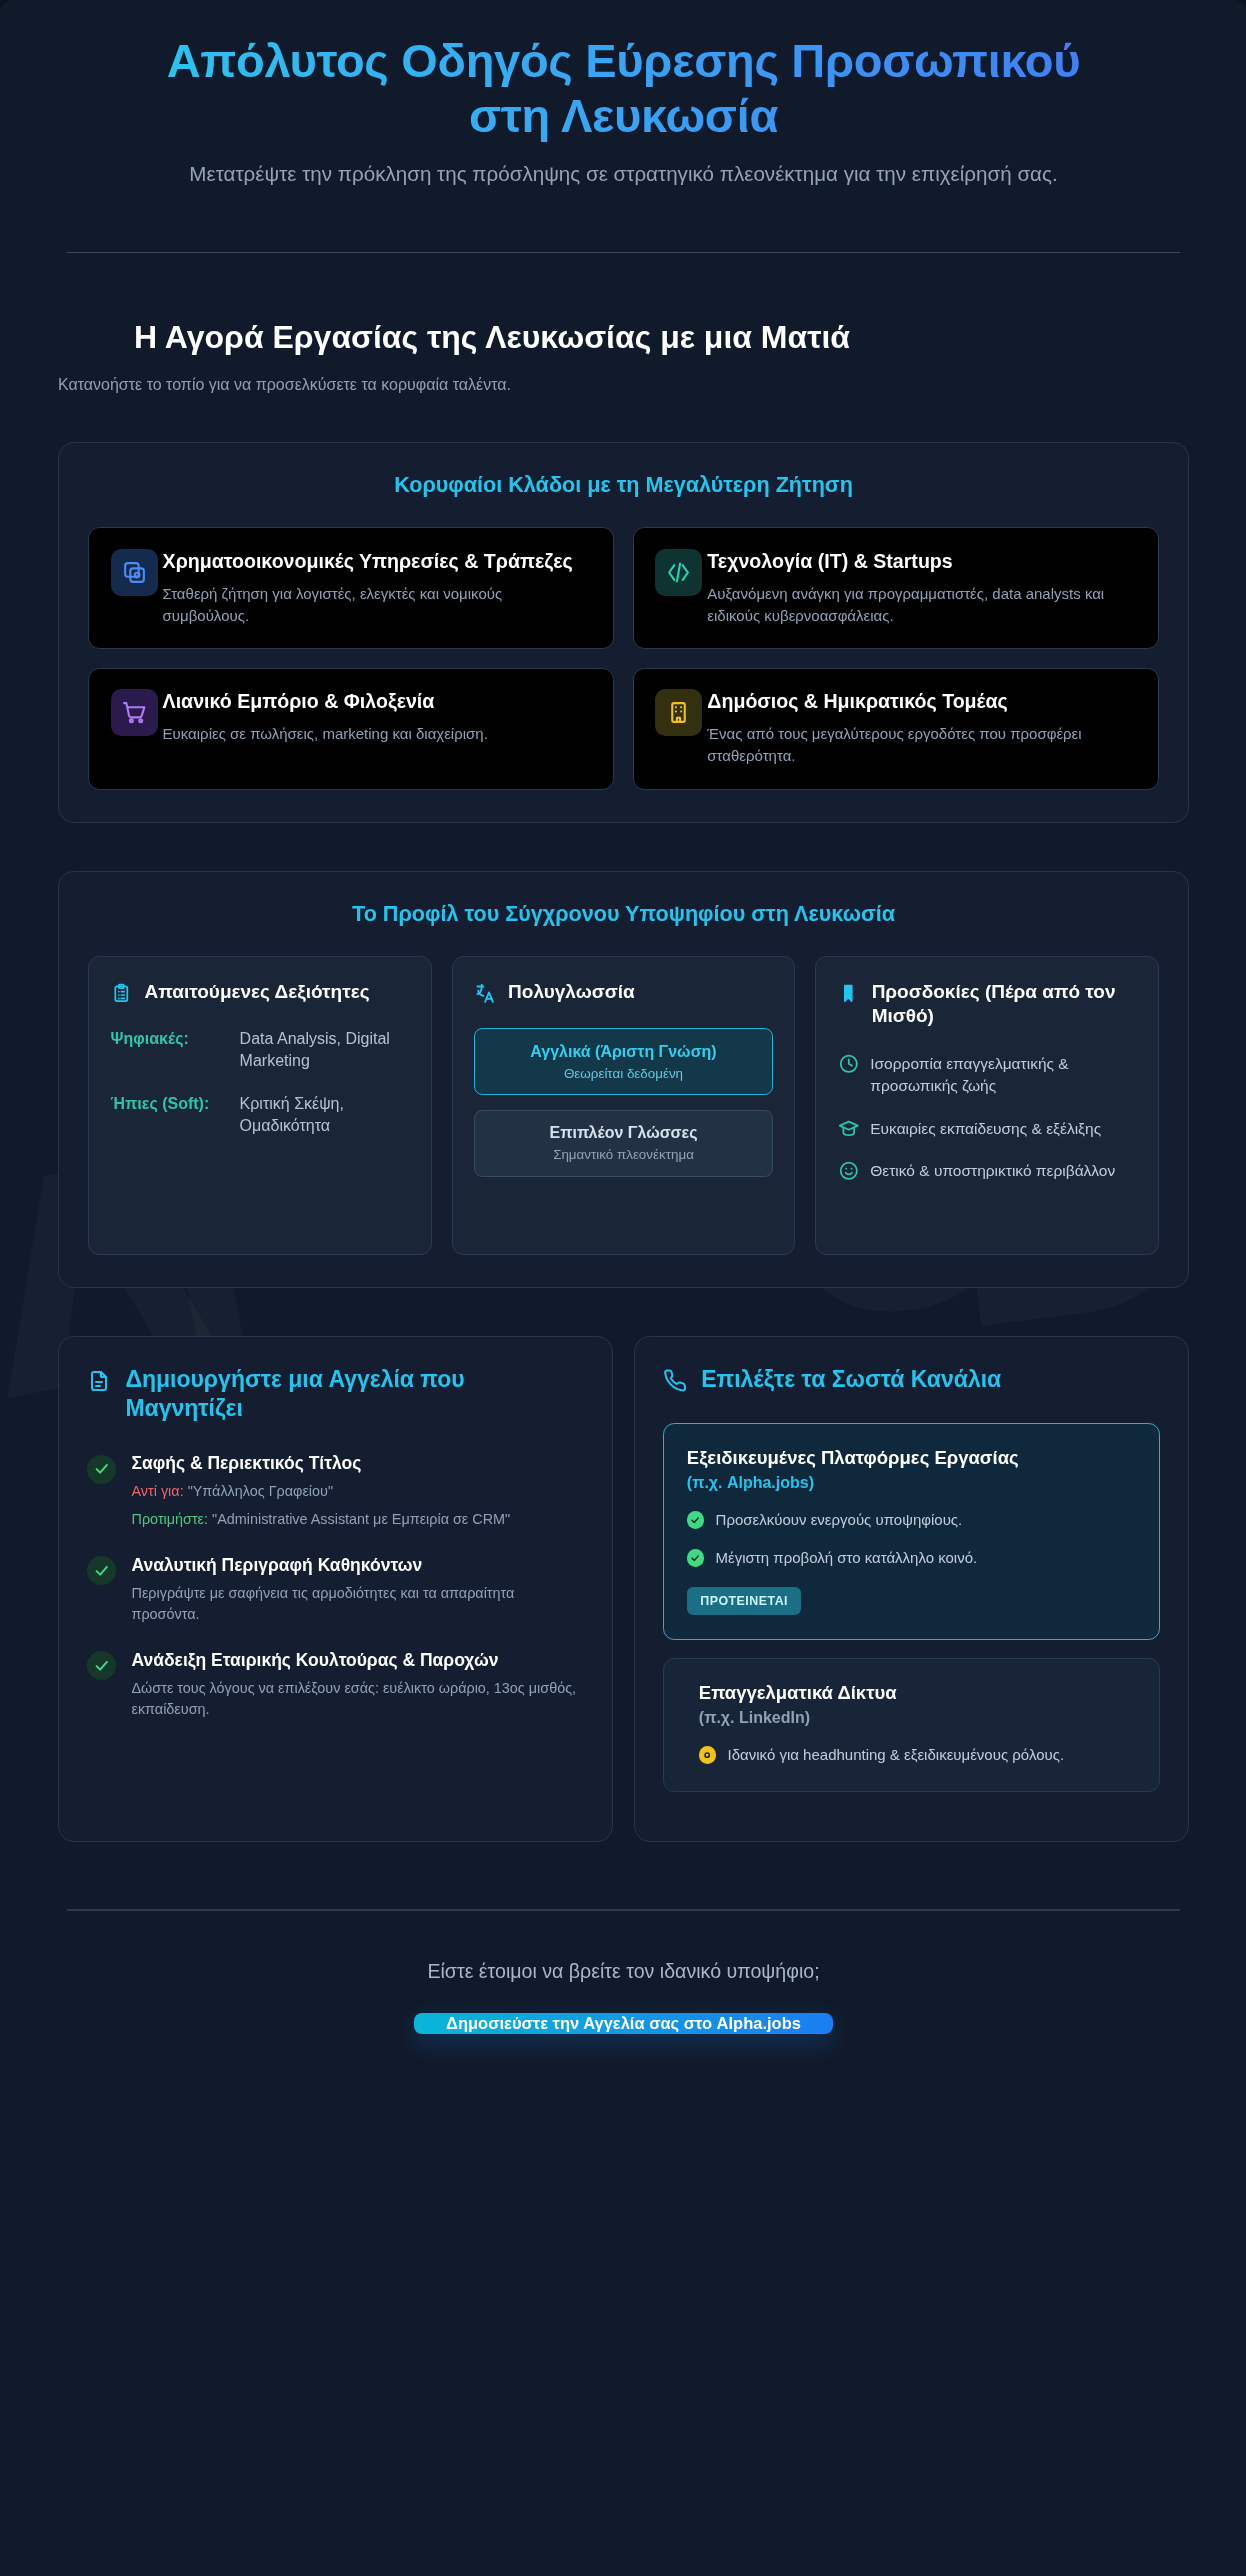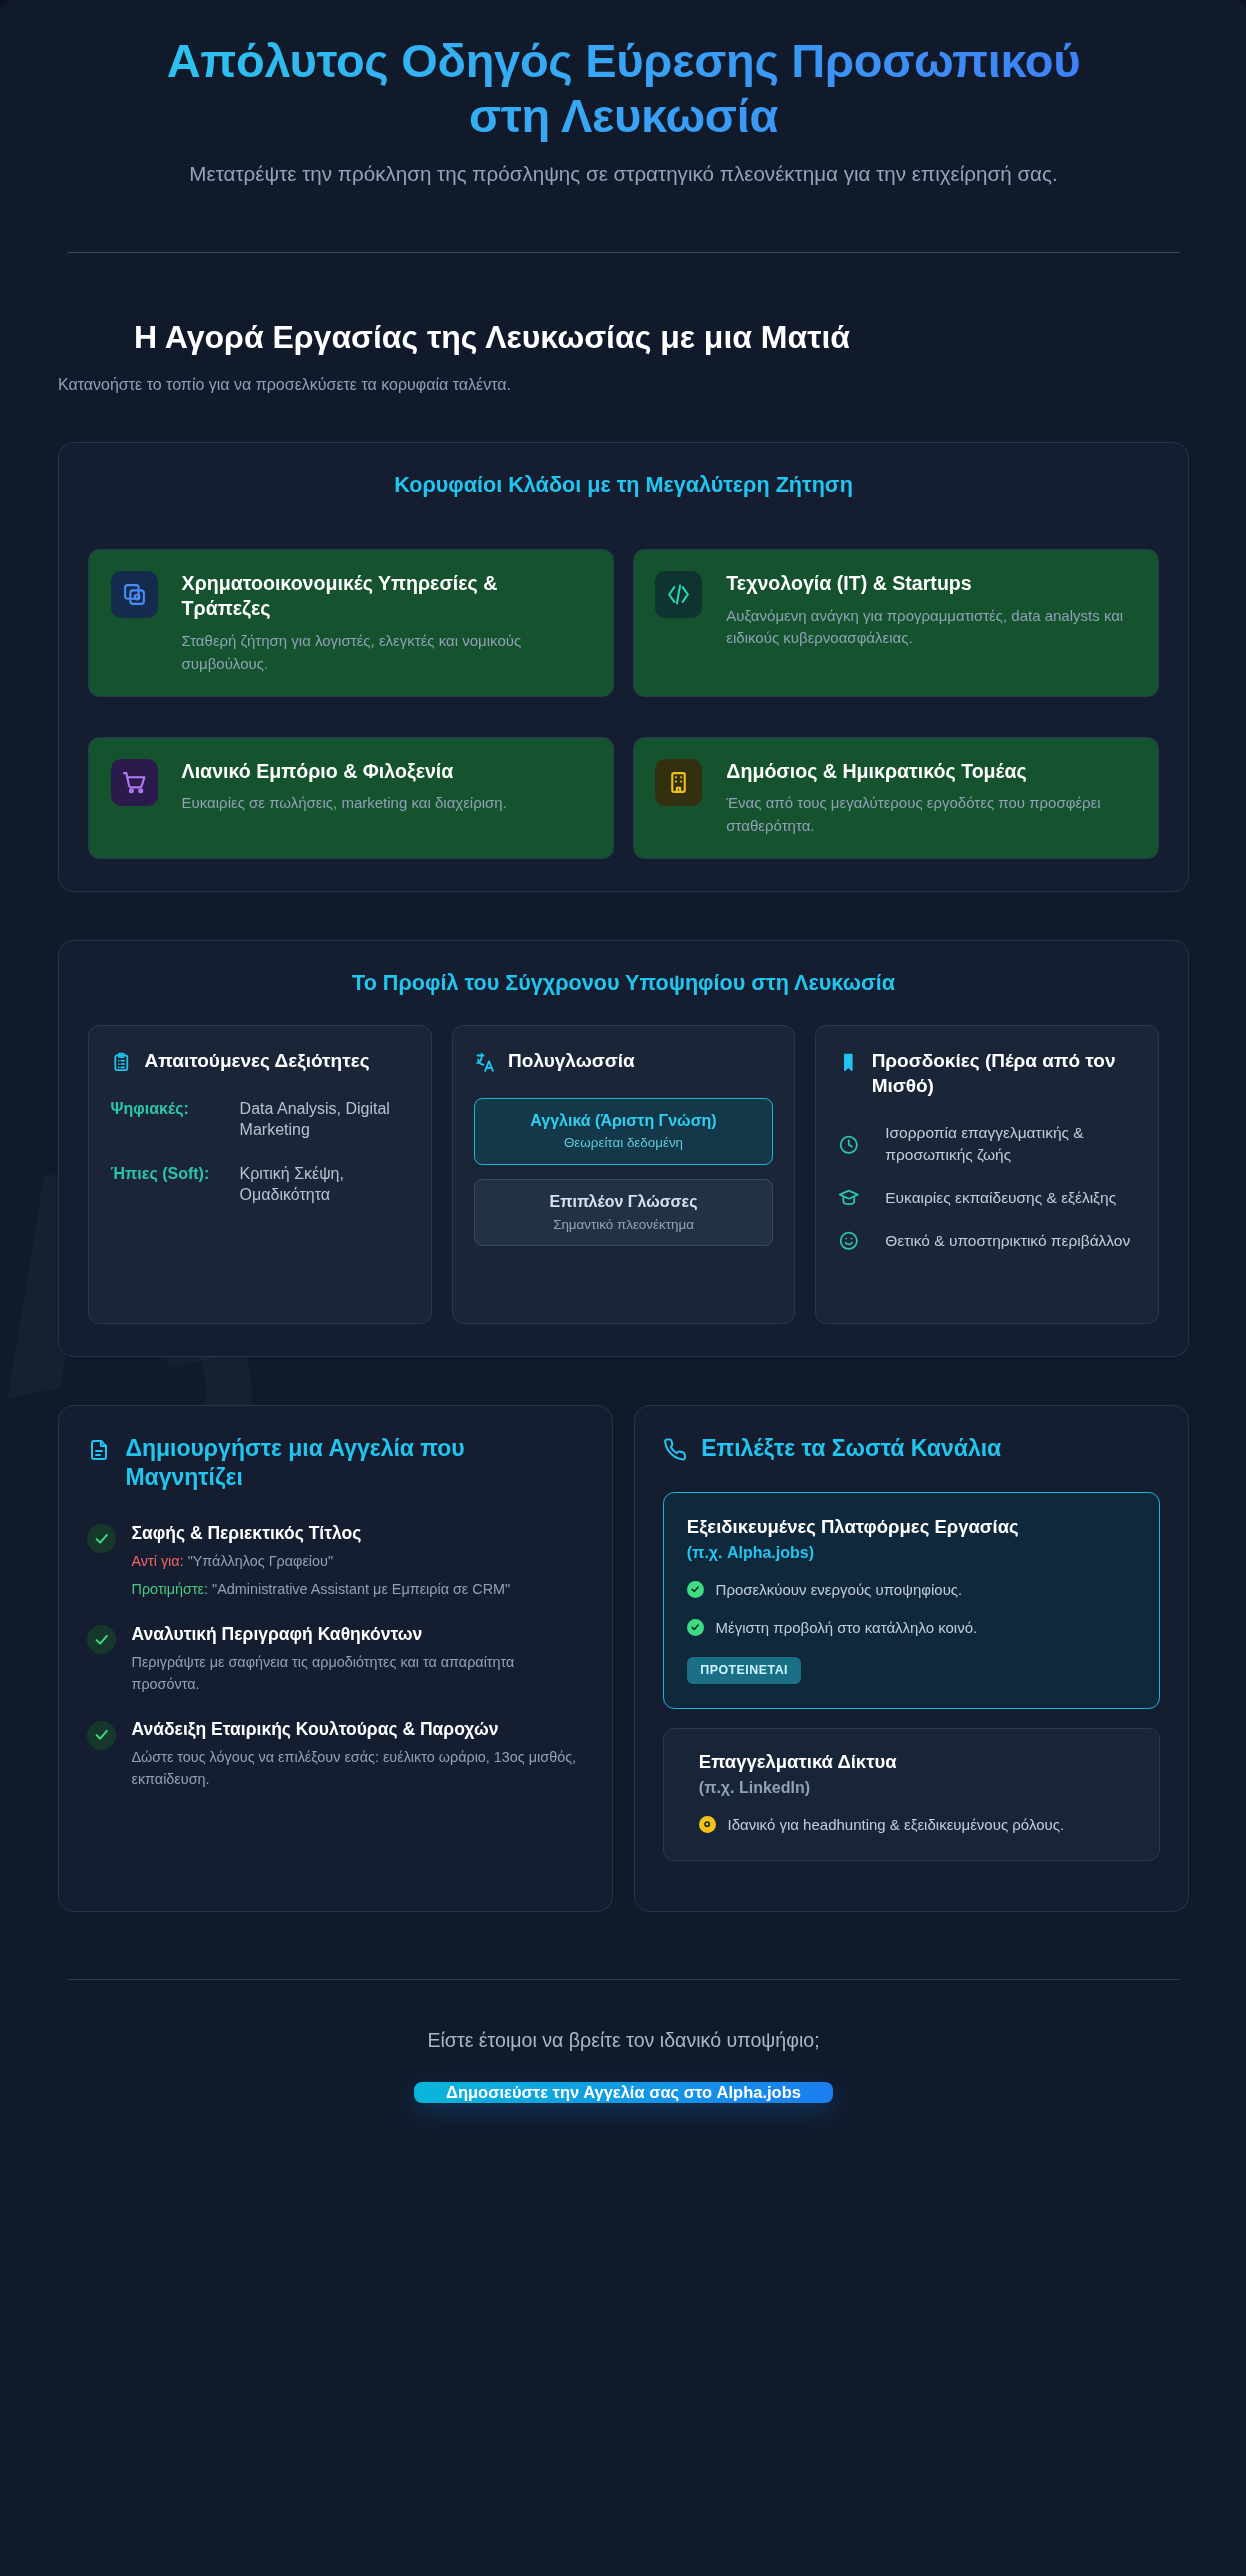--- a/index.html
+++ b/index.html
@@ -67,25 +67,25 @@
     padding:29px 29px 32px;
   }
   .panel-title{
     text-align:center;font-size:21.6px;font-weight:700;color:#22c5ef;
     margin-bottom:29px;
   }
 
   
   .grid2{display:grid;grid-template-columns:1fr 1fr;gap:18.5px;}
   .card{
-    background:#14532d;
+    background:#000000;
     border:1px solid #2b3950;
     border-radius:11.3px;
     padding:20.6px 21.6px;
-    display:flex;gap:24px;align-items:flex-start;margin-top:22px;
+    display:flex;gap:5px;align-items:flex-start;
   }
   .icon-box{
     flex:0 0 auto;width:47px;height:47px;border-radius:10.3px;
     display:flex;align-items:center;justify-content:center;
   }
   .icon-box svg{width:25px;height:25px;}
   .card-body{flex:1;min-width:0;}
   .card-title{font-size:19.6px;font-weight:700;color:#ffffff;line-height:1.3;}
   .card-desc{margin-top:8.2px;font-size:15px;line-height:1.5;color:#90a1b7;}
 
@@ -109,21 +109,21 @@
   .skill-val{font-size:16px;color:#b6c2d2;line-height:1.35;}
 
   .lang-box{border-radius:8.2px;padding:13.4px 14.4px;text-align:center;margin-bottom:14.4px;}
   .lang-primary{background:#123849;border:1px solid #1fb5dd;}
   .lang-primary .lb-t{font-size:16px;font-weight:700;color:#2fd0f0;}
   .lang-primary .lb-s{margin-top:5.2px;font-size:13.4px;color:#62c8dd;}
   .lang-secondary{background:#233145;border:1px solid #3a4a62;}
   .lang-secondary .lb-t{font-size:16px;font-weight:700;color:#d8e2ee;}
   .lang-secondary .lb-s{margin-top:5.2px;font-size:13.4px;color:#93a3b8;}
 
-  .exp-row{display:flex;gap:26px;align-items:center;margin-bottom:20.6px;}
+  .exp-row{display:flex;gap:11px;align-items:flex-start;margin-bottom:20.6px;}
   .exp-row svg{width:21.6px;height:21.6px;flex:0 0 auto;stroke:#2bc6a8;}
   .exp-text{font-size:15.5px;line-height:1.42;color:#c2cddb;}
 
   
   .strat-grid{display:grid;grid-template-columns:1fr 1fr;gap:20.6px;margin-top:48px;}
   .strat{
     background:#141e30;border:1px solid #27344a;border-radius:15.5px;
     padding:28px 28px 31px;
   }
   .strat-head{display:flex;gap:14.4px;align-items:flex-start;margin-bottom:29px;}

